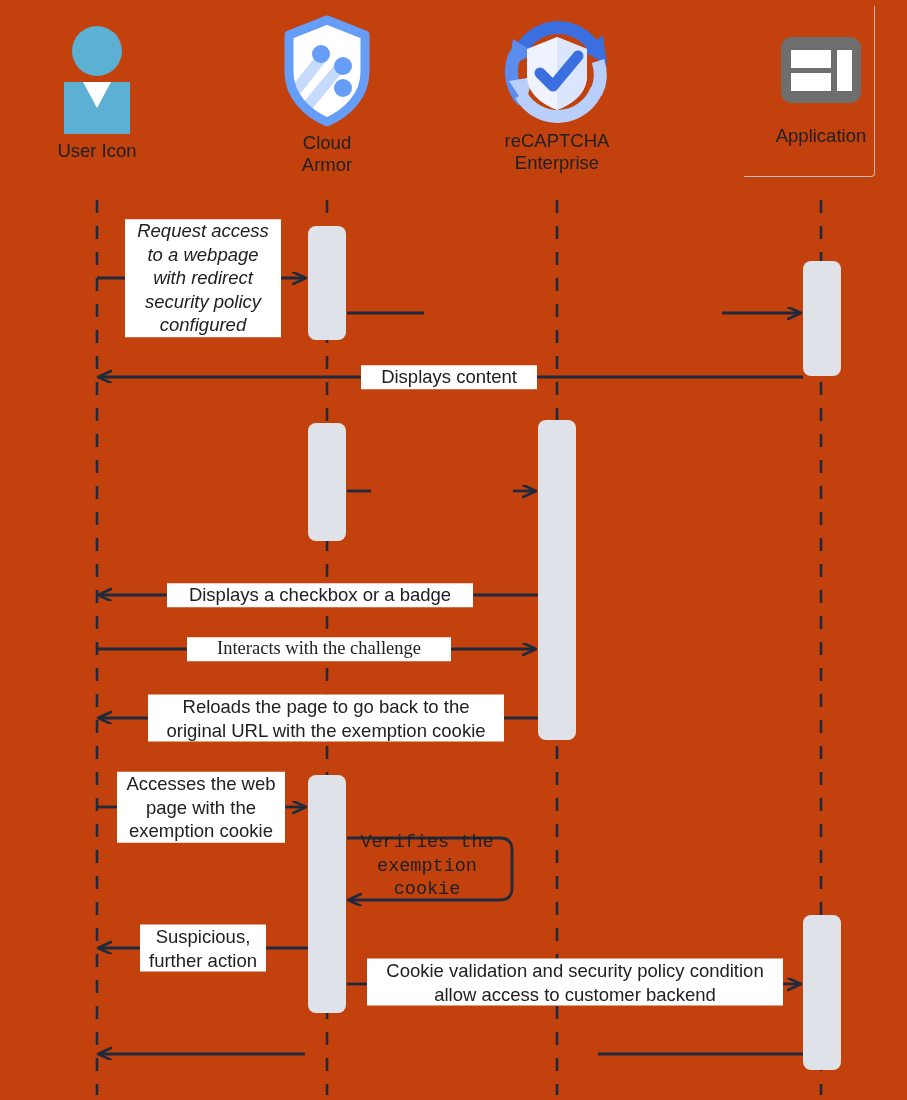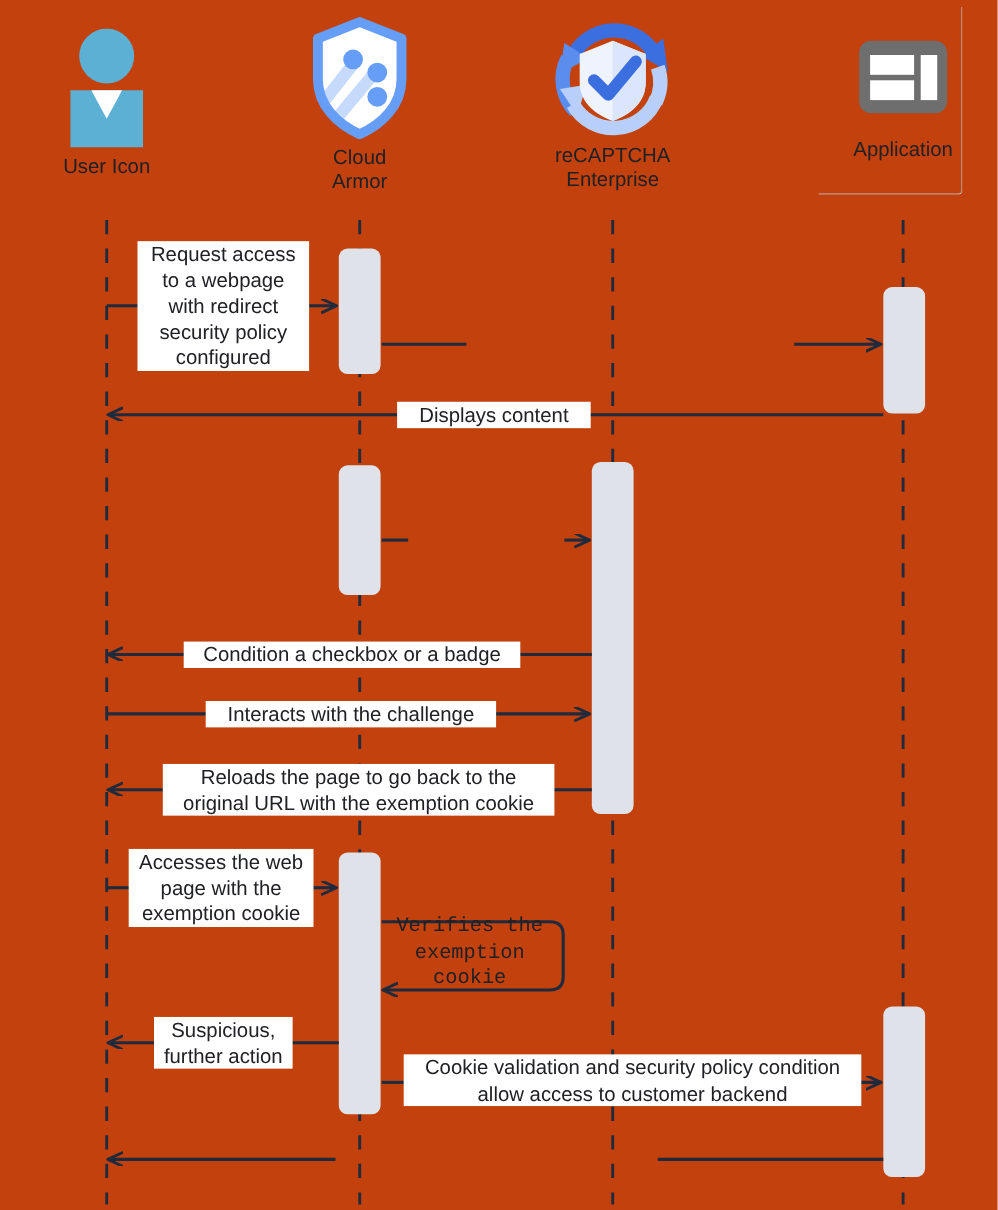--- a/index.html
+++ b/index.html
@@ -216,28 +216,28 @@
       <line x1="153" y1="948" x2="99" y2="948" marker-end="url(#arrowL)"></line>
 
       <line x1="347" y1="984" x2="375" y2="984"></line>
       <line x1="775" y1="984" x2="800" y2="984" marker-end="url(#arrowR)"></line>
 
       <line x1="803" y1="1054" x2="598" y2="1054"></line>
       <line x1="305" y1="1054" x2="99" y2="1054" marker-end="url(#arrowL)"></line>
     </g>
   </svg>
 
-  <div class="msg-label" style="left:203px; top:278px; width:150px;">Request access
+  <div class="msg-label" style="left:203px; top:278px; width:150px;font-style:italic;">Request access
 to a webpage
 with redirect
 security policy
 configured</div>
   <div class="msg-label" style="left:449px; top:377px; width:170px;">Displays content</div>
-  <div class="msg-label" style="left:320px; top:595px; width:300px;">Condition a checkbox or a badge</div>
-  <div class="msg-label" style="left:319px; top:649px; width:258px;">Interacts with the challenge</div>
+  <div class="msg-label" style="left:320px; top:595px; width:300px;">Displays a checkbox or a badge</div>
+  <div class="msg-label" style="left:319px; top:649px; width:258px;font-family:Liberation Serif, serif;">Interacts with the challenge</div>
   <div class="msg-label" style="left:326px; top:718px; width:350px;">Reloads the page to go back to the
 original URL with the exemption cookie</div>
   <div class="msg-label" style="left:201px; top:807px; width:162px;">Accesses the web
 page with the
 exemption cookie</div>
   <div class="self-label" style="left:427px; top:866px; width:170px;">Verifies the
 exemption cookie</div>
   <div class="msg-label" style="left:203px; top:948px; width:120px;">Suspicious,
 further action</div>
   <div class="msg-label" style="left:575px; top:982px; width:410px;">Cookie validation and security policy condition

